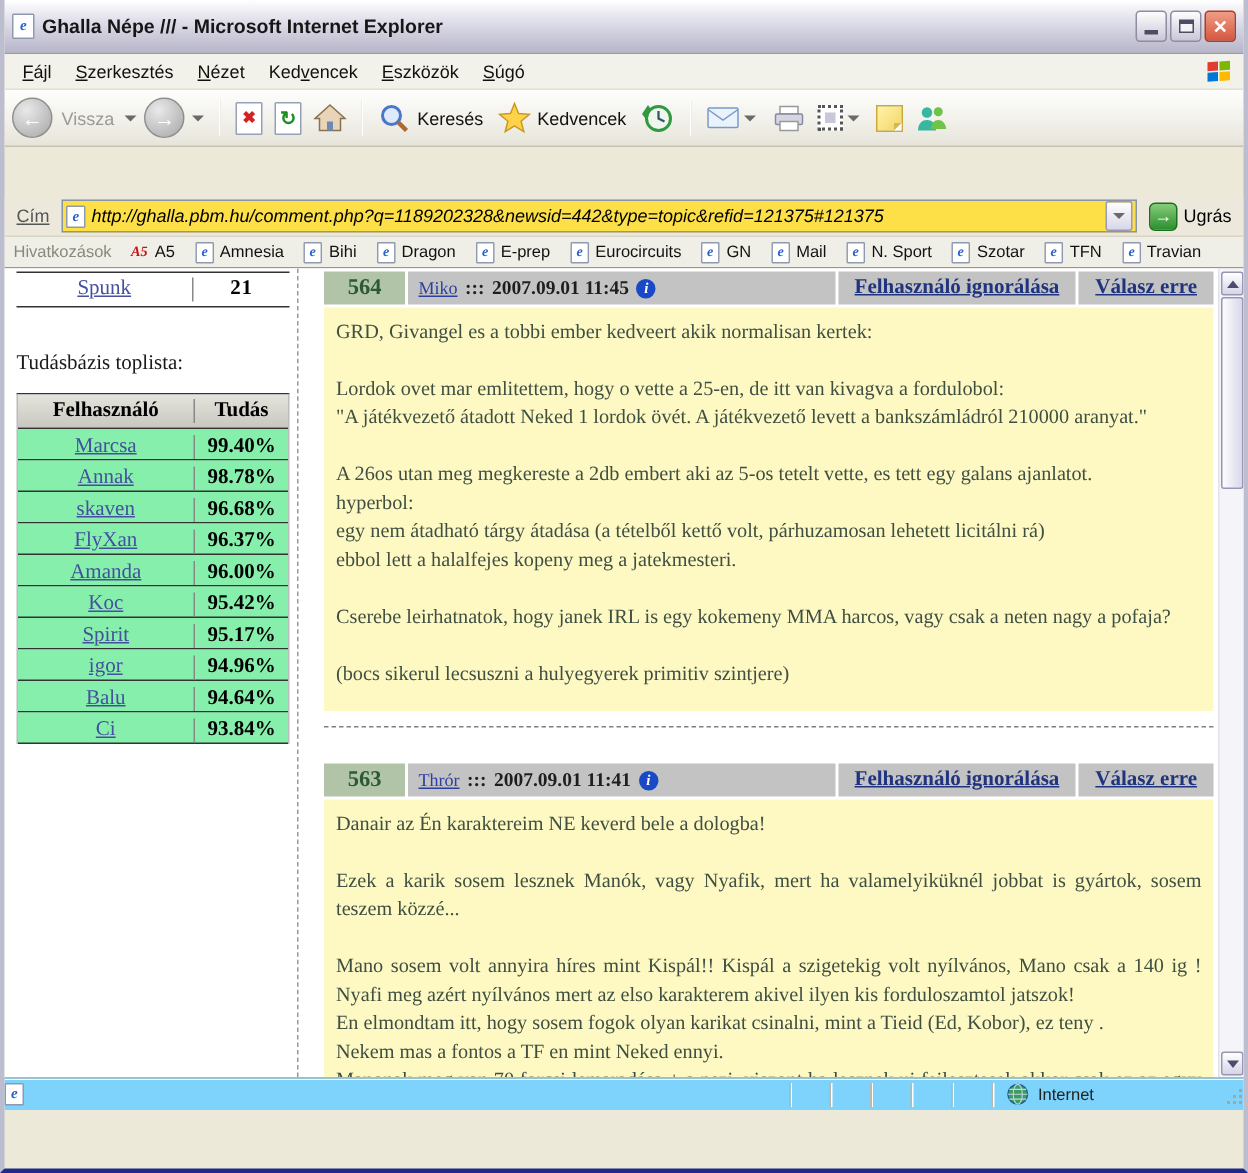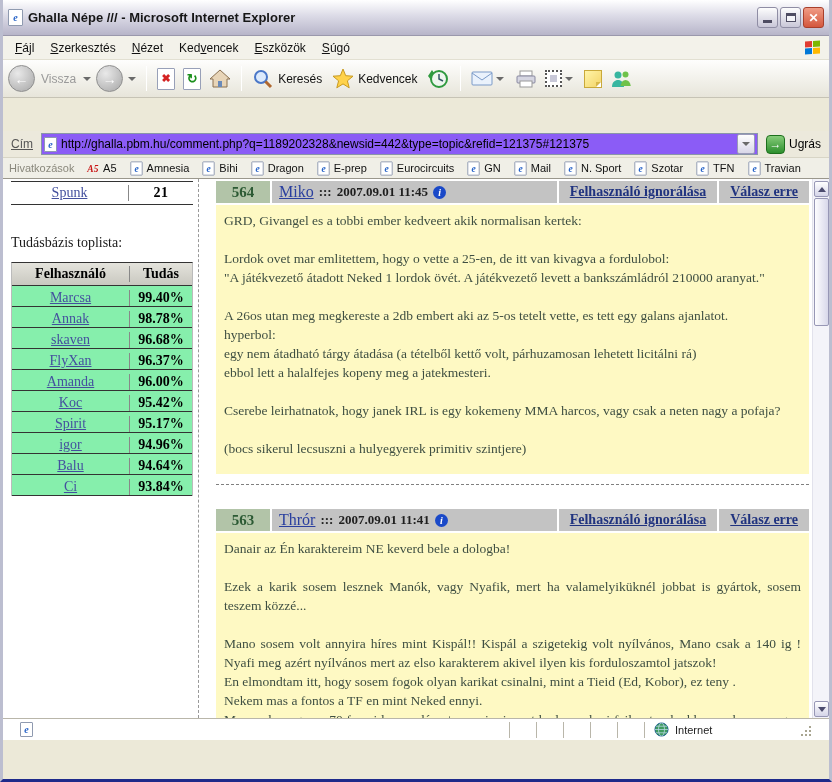--- a/index.html
+++ b/index.html
@@ -69,22 +69,22 @@
   .edit-icon i{ width:7px; height:7px; background:#c8c8d8; }
   .note-icon{ width:18px; height:18px; background:linear-gradient(135deg,#fff4a8,#f3d468);
     border:1px solid #c9a93a; position:relative; flex:none; }
   .note-icon::after{ content:""; position:absolute; right:0; bottom:0;
     border-left:5px solid #d8b84a; border-bottom:5px solid #fff; }
 
   
   .addressbar{ height:27px; display:flex; align-items:center; padding:0 4px;
     background:#ece9dc; border-bottom:1px solid #d8d5c6; font-size:12px;margin-top:33px; }
   .addr-label{ color:#555; text-decoration:underline; margin:0 4px; }
-  .addr-input{ flex:1; height:22px; background:#8b5cf6; border:1px solid #8a96a8;
-    display:flex; align-items:center; padding:0 2px; margin:0 4px; overflow:hidden; }
+  .addr-input{ flex:1; height:22px; background:#fde047; border:1px solid #8a96a8;
+    display:flex; align-items:center; padding:0 2px; margin:0 4px; overflow:hidden;font-style:italic; }
   .addr-url{ margin-left:4px; white-space:nowrap; font-size:12px; color:#000; flex:1; }
   .combo-btn{ width:18px; height:20px; background:linear-gradient(#fefefe,#d9d7e8);
     border:1px solid #9a9ab8; border-radius:2px; display:flex; align-items:center; justify-content:center; flex:none; }
   .combo-btn .dd{ margin:0; }
   .go-btn{ display:flex; align-items:center; gap:4px; padding:0 4px; }
   .go-icon{ width:19px; height:19px; border-radius:4px; border:1px solid #1d6f1d;
     background:linear-gradient(#86cc7a,#2d8f2d); color:#fff; font-weight:bold; font-size:12px;
     display:flex; align-items:center; justify-content:center; }
 
   
@@ -116,21 +116,21 @@
   .trow{ display:flex; align-items:flex-end; height:21px; border-bottom:1px solid #333; background:#86efac;}
   .trow .c1{ width:118px; text-align:center; border-right:1px solid #888; }
   .trow .c2{ flex:1; text-align:center; font-weight:bold; }
 
   
   .posts{ position:absolute; left:213px; top:2px; width:593px; }
   .post-header{ display:flex; gap:2px; height:22px; }
   .ph-num{ width:54px; background:#b2c4a8; color:#2c5a34; font-weight:bold; font-size:15px;
     display:flex; align-items:center; justify-content:center; flex:none; }
   .ph-main{ flex:1; background:#c3c3c3; display:flex; align-items:center; gap:5px; padding:0 7px; overflow:hidden;}
-  .ph-author{ color:#2a3f9f; text-decoration:underline; font-size:16px; }
+  .ph-author{ color:#2a3f9f; text-decoration:underline; font-size:12px; }
   .ph-meta{ font-weight:bold; font-size:13px; color:#1e1e1e; }
   .info-i{ width:13px; height:13px; border-radius:50%; background:#1a49c8; color:#fff;
     font:italic bold 10px "Liberation Serif",serif; display:flex; align-items:center; justify-content:center; flex:none;}
   .ph-link{ background:#c3c3c3; display:flex; align-items:center; padding:0 11px;
     font-weight:bold; font-size:14px; color:#20337f; text-decoration:underline; white-space:nowrap; flex:none;}
   .post-body{ margin-top:2px; background:#fef9c3; padding:6px 8px 16px;
     font-size:13.5px; line-height:19px; color:#3f4f42; white-space:pre-wrap; text-align:justify; }
   .post-sep{ border-top:1px dashed #808080; margin-top:10px; margin-bottom:24px; }
 
   
@@ -140,22 +140,22 @@
     display:flex; align-items:center; justify-content:center; }
   .sb-btn.up{ top:2px; } .sb-btn.down{ bottom:1px; }
   .tri-up{ width:0; height:0; border-left:4px solid transparent; border-right:4px solid transparent;
     border-bottom:5px solid #4c4c6e; }
   .tri-down{ width:0; height:0; border-left:4px solid transparent; border-right:4px solid transparent;
     border-top:5px solid #4c4c6e; }
   .sb-thumb{ position:absolute; left:1px; top:19px; width:15px; height:128px; border-radius:2px;
     background:linear-gradient(90deg,#fdfdfe,#d8d8ea); border:1px solid #9797b5; }
 
   
-  .statusbar{ height:22px; display:flex; align-items:center; padding:0 17px;
-    background:#ffffff; border-top:1px solid #b9b6aa; box-shadow:inset 0 1px 0 #fff; font-size:11px; color:#222;}
+  .statusbar{ height:22px; display:flex; align-items:center; padding:0 0;
+    background:#7dd3fc; border-top:1px solid #b9b6aa; box-shadow:inset 0 1px 0 #fff; font-size:11px; color:#222;}
   .st-main{ flex:1; display:flex; align-items:center; gap:5px; }
   .st-pane{ width:27px; height:16px; border-left:1px solid #b9b6aa; box-shadow:inset 1px 0 0 #fff; }
   .st-inet{ width:150px; height:16px; display:flex; align-items:center; gap:6px; padding-left:9px;
     border-left:1px solid #b9b6aa; box-shadow:inset 1px 0 0 #fff; }
   .grip{ width:14px; height:14px; position:relative; margin-left:4px; }
   .grip i{ position:absolute; right:1px; bottom:1px; width:2px; height:2px; background:#a8a590;
     box-shadow:-4px 0 #a8a590,-8px 0 #a8a590,0 -4px #a8a590,-4px -4px #a8a590,0 -8px #a8a590; }
   svg{ display:block; }
 </style>
 </head>

